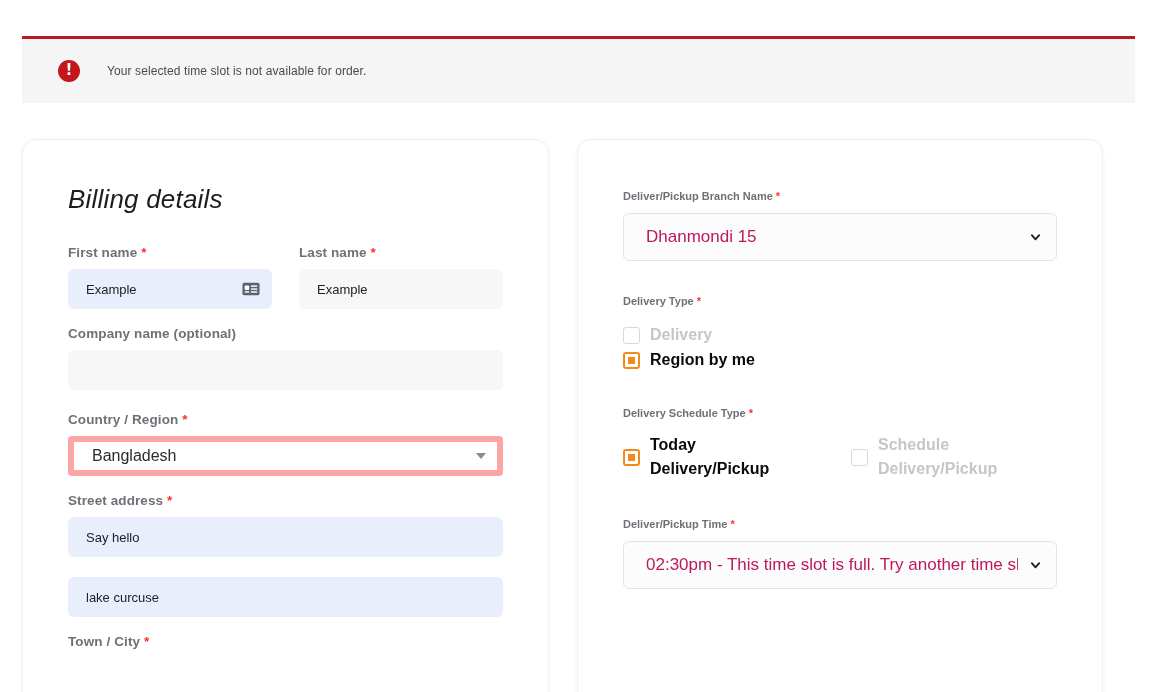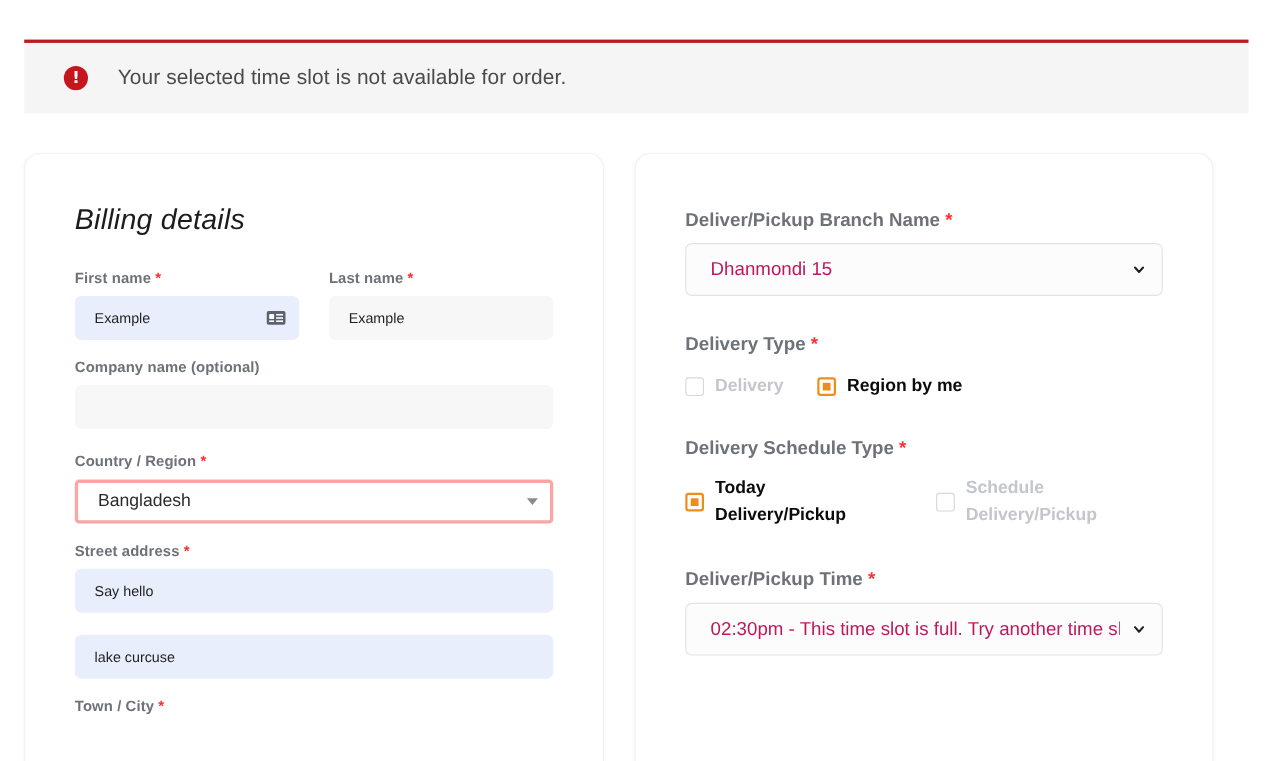--- a/index.html
+++ b/index.html
@@ -42,21 +42,21 @@
     color: #ffffff;
     font-size: 15px;
     font-weight: bold;
     line-height: 21px;
     text-align: center;
     flex: 0 0 auto;
     font-family: "DejaVu Sans", sans-serif;
   }
   .alert-text {
     margin-left: 27px;
-    font-size: 19px;
+    font-size: 12px;
     color: #4a4a4a;
     letter-spacing: .1px;
   }
 
   
   .card {
     position: absolute;
     background: #ffffff;
     border: 1px solid #f0f0f0;
     border-radius: 14px;
@@ -130,21 +130,21 @@
   .row2 { display: flex; gap: 27px; }
   .row2 > .field { flex: 1 1 0; margin-bottom: 17px; }
 
   .company-input { height: 40px; }
 
   
   .select2 {
     position: relative;
     width: 100%;
     height: 40px;
-    border: 3px solid #fca5a5;
+    border: 6px solid #fca5a5;
     border-radius: 4px;
     background: #ffffff;
     font-size: 16px;
     color: #2b2b2b;
     padding: 0 30px 0 18px;
     display: flex;
     align-items: center;
   }
   .select2-arrow {
     position: absolute;
@@ -186,21 +186,21 @@
     position: absolute;
     right: 15px;
     top: 50%;
     transform: translateY(-50%);
     width: 11px; height: 11px;
   }
 
   .field-right { margin-bottom: 26px; }
   .label-right {
     display: block;
-    font-size: 17px;
+    font-size: 11px;
     font-weight: bold;
     color: #6d7278;
     margin-bottom: 11px;
   }
   .opt {
     display: flex;
     align-items: center;
     gap: 10px;
   }
   .opt.align-top { align-items: center; }
@@ -228,21 +228,21 @@
     font-size: 16px;
     font-weight: bold;
     color: #0b0b0b;
     line-height: 1.55;
   }
   .opt-label.disabled {
     color: #c3c6ca;
     font-weight: bold;
   }
 
-  .type-row { display: flex; align-items: flex-start; }
+  .type-row { display: flex; align-items: flex-start; flex-direction: column; }
   .type-row .opt:first-child { width: 120px; }
 
   .sched-row { display: flex; align-items: center; }
   .sched-row .opt:first-child { width: 228px; align-items: center; }
   .sched-row .opt-label { max-width: 150px; }
 </style>
 </head>
 <body>
 
 <div class="page">

